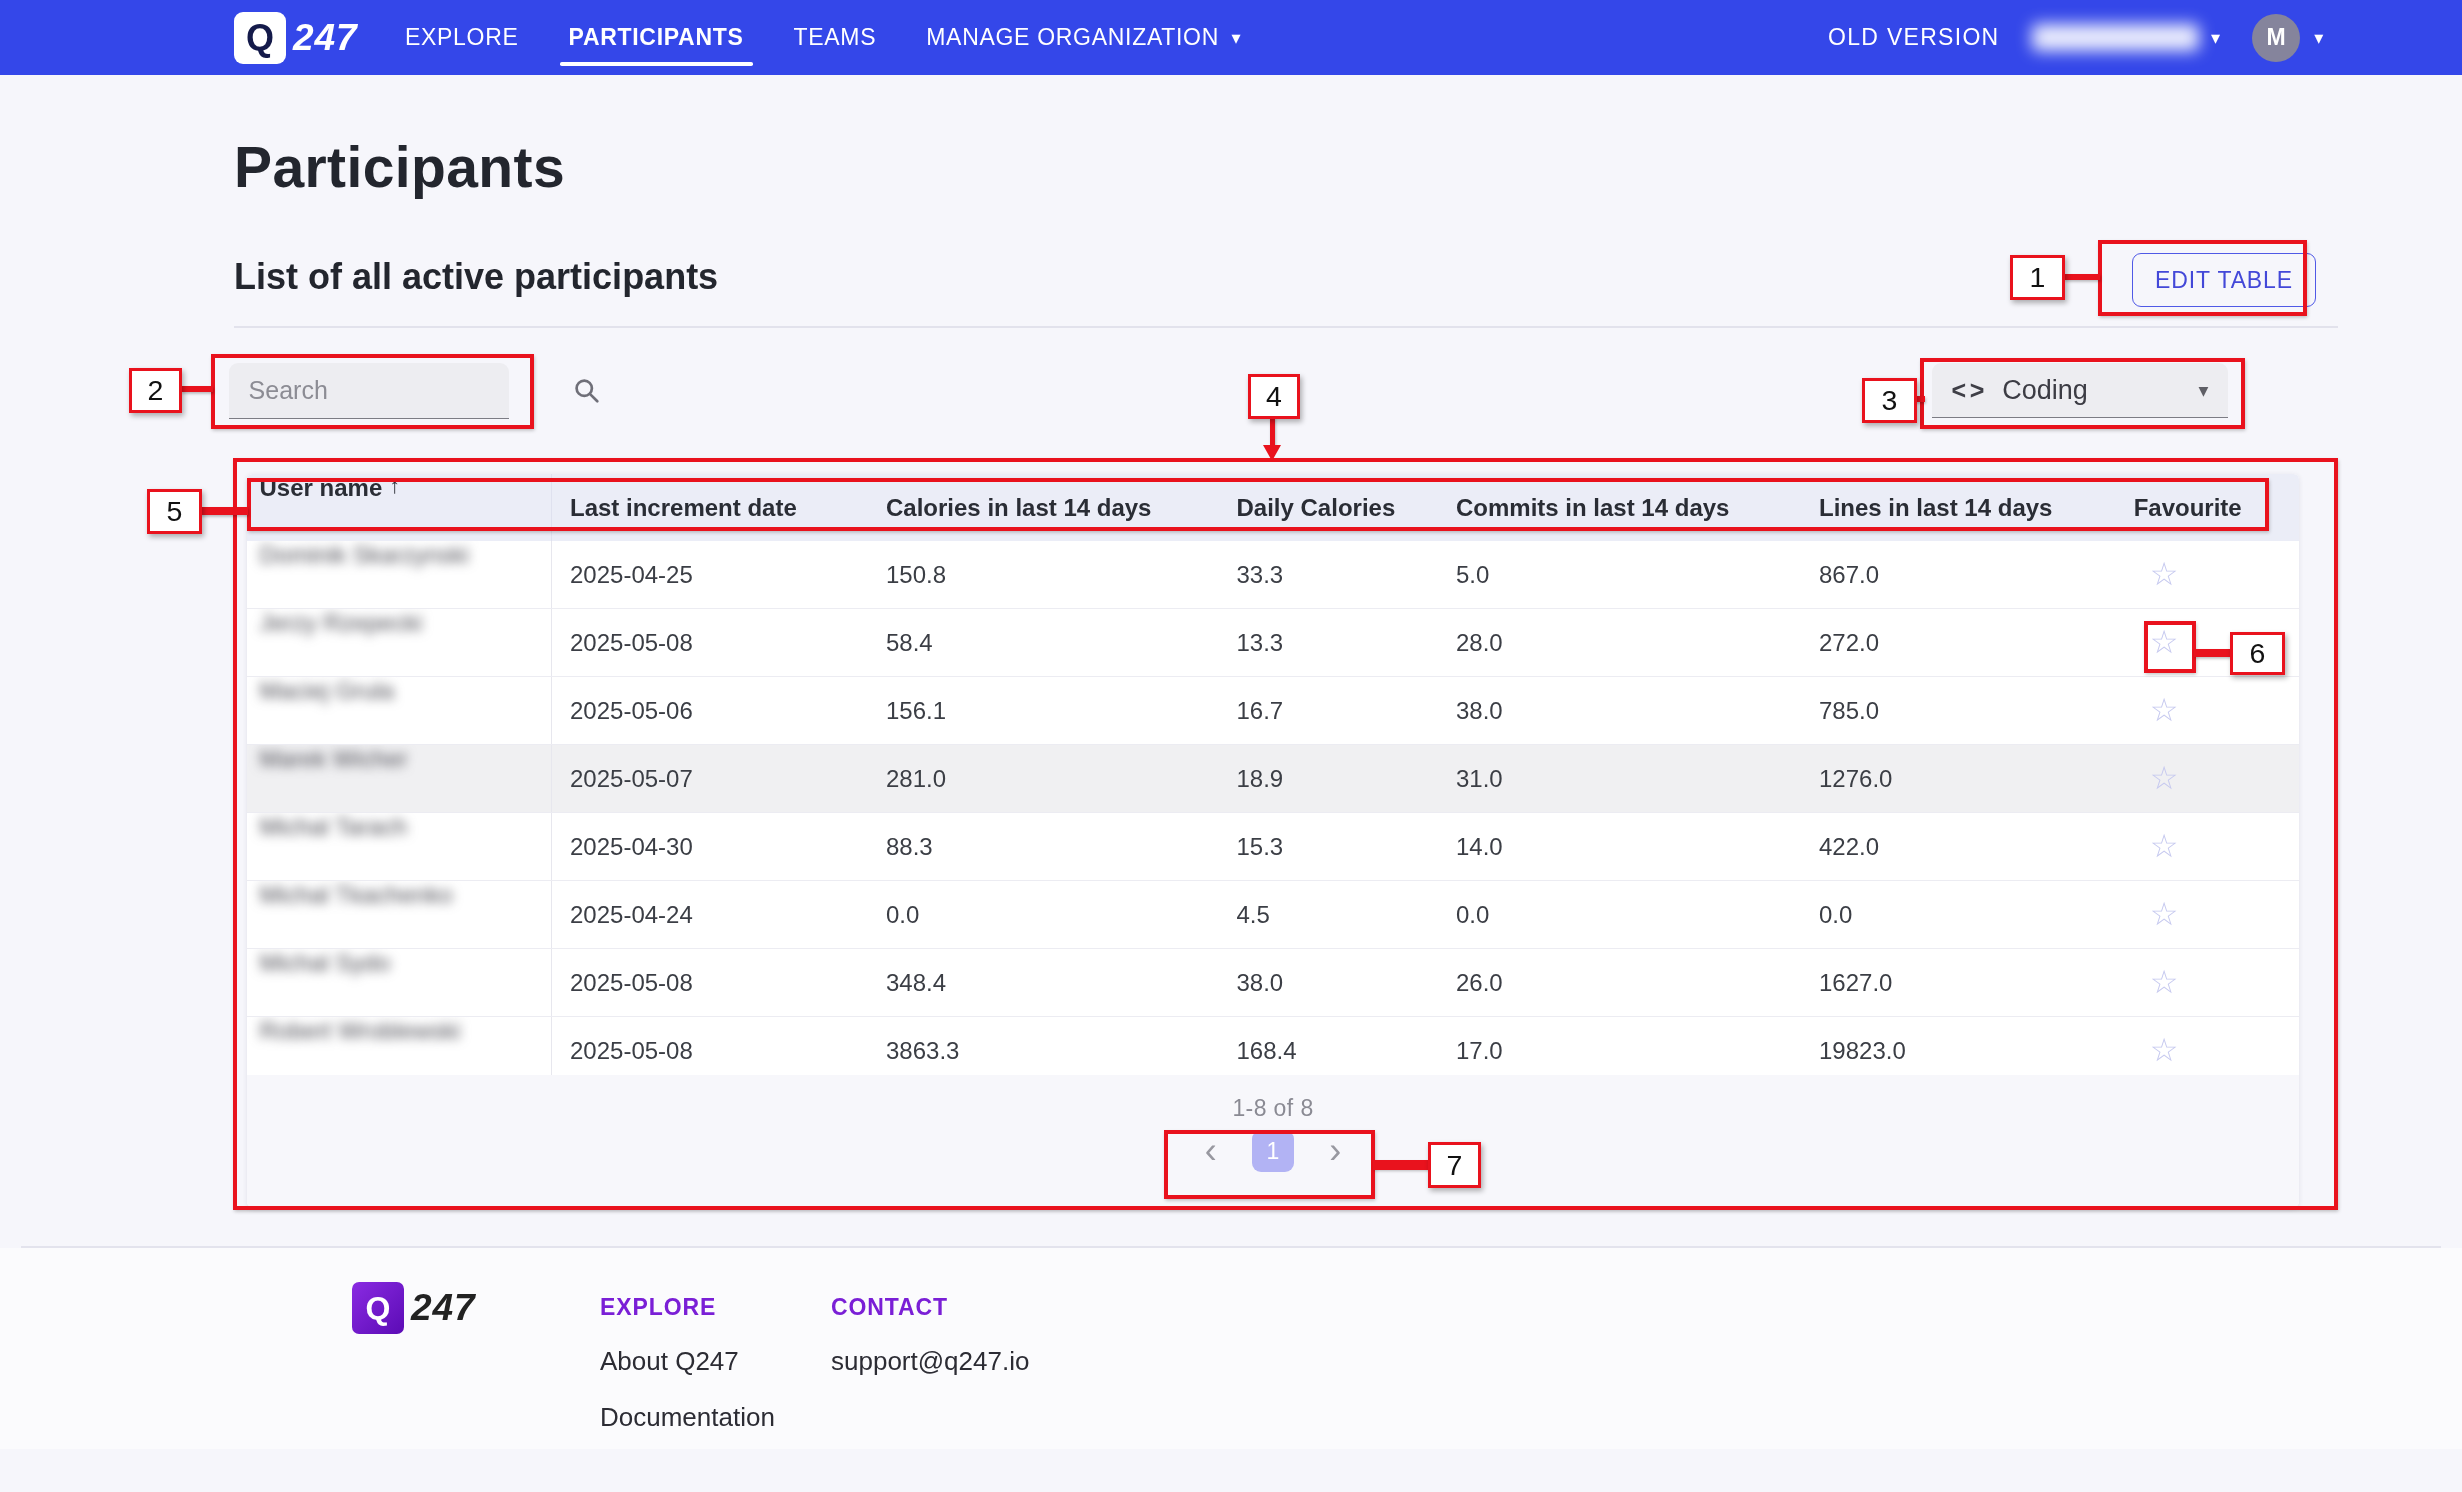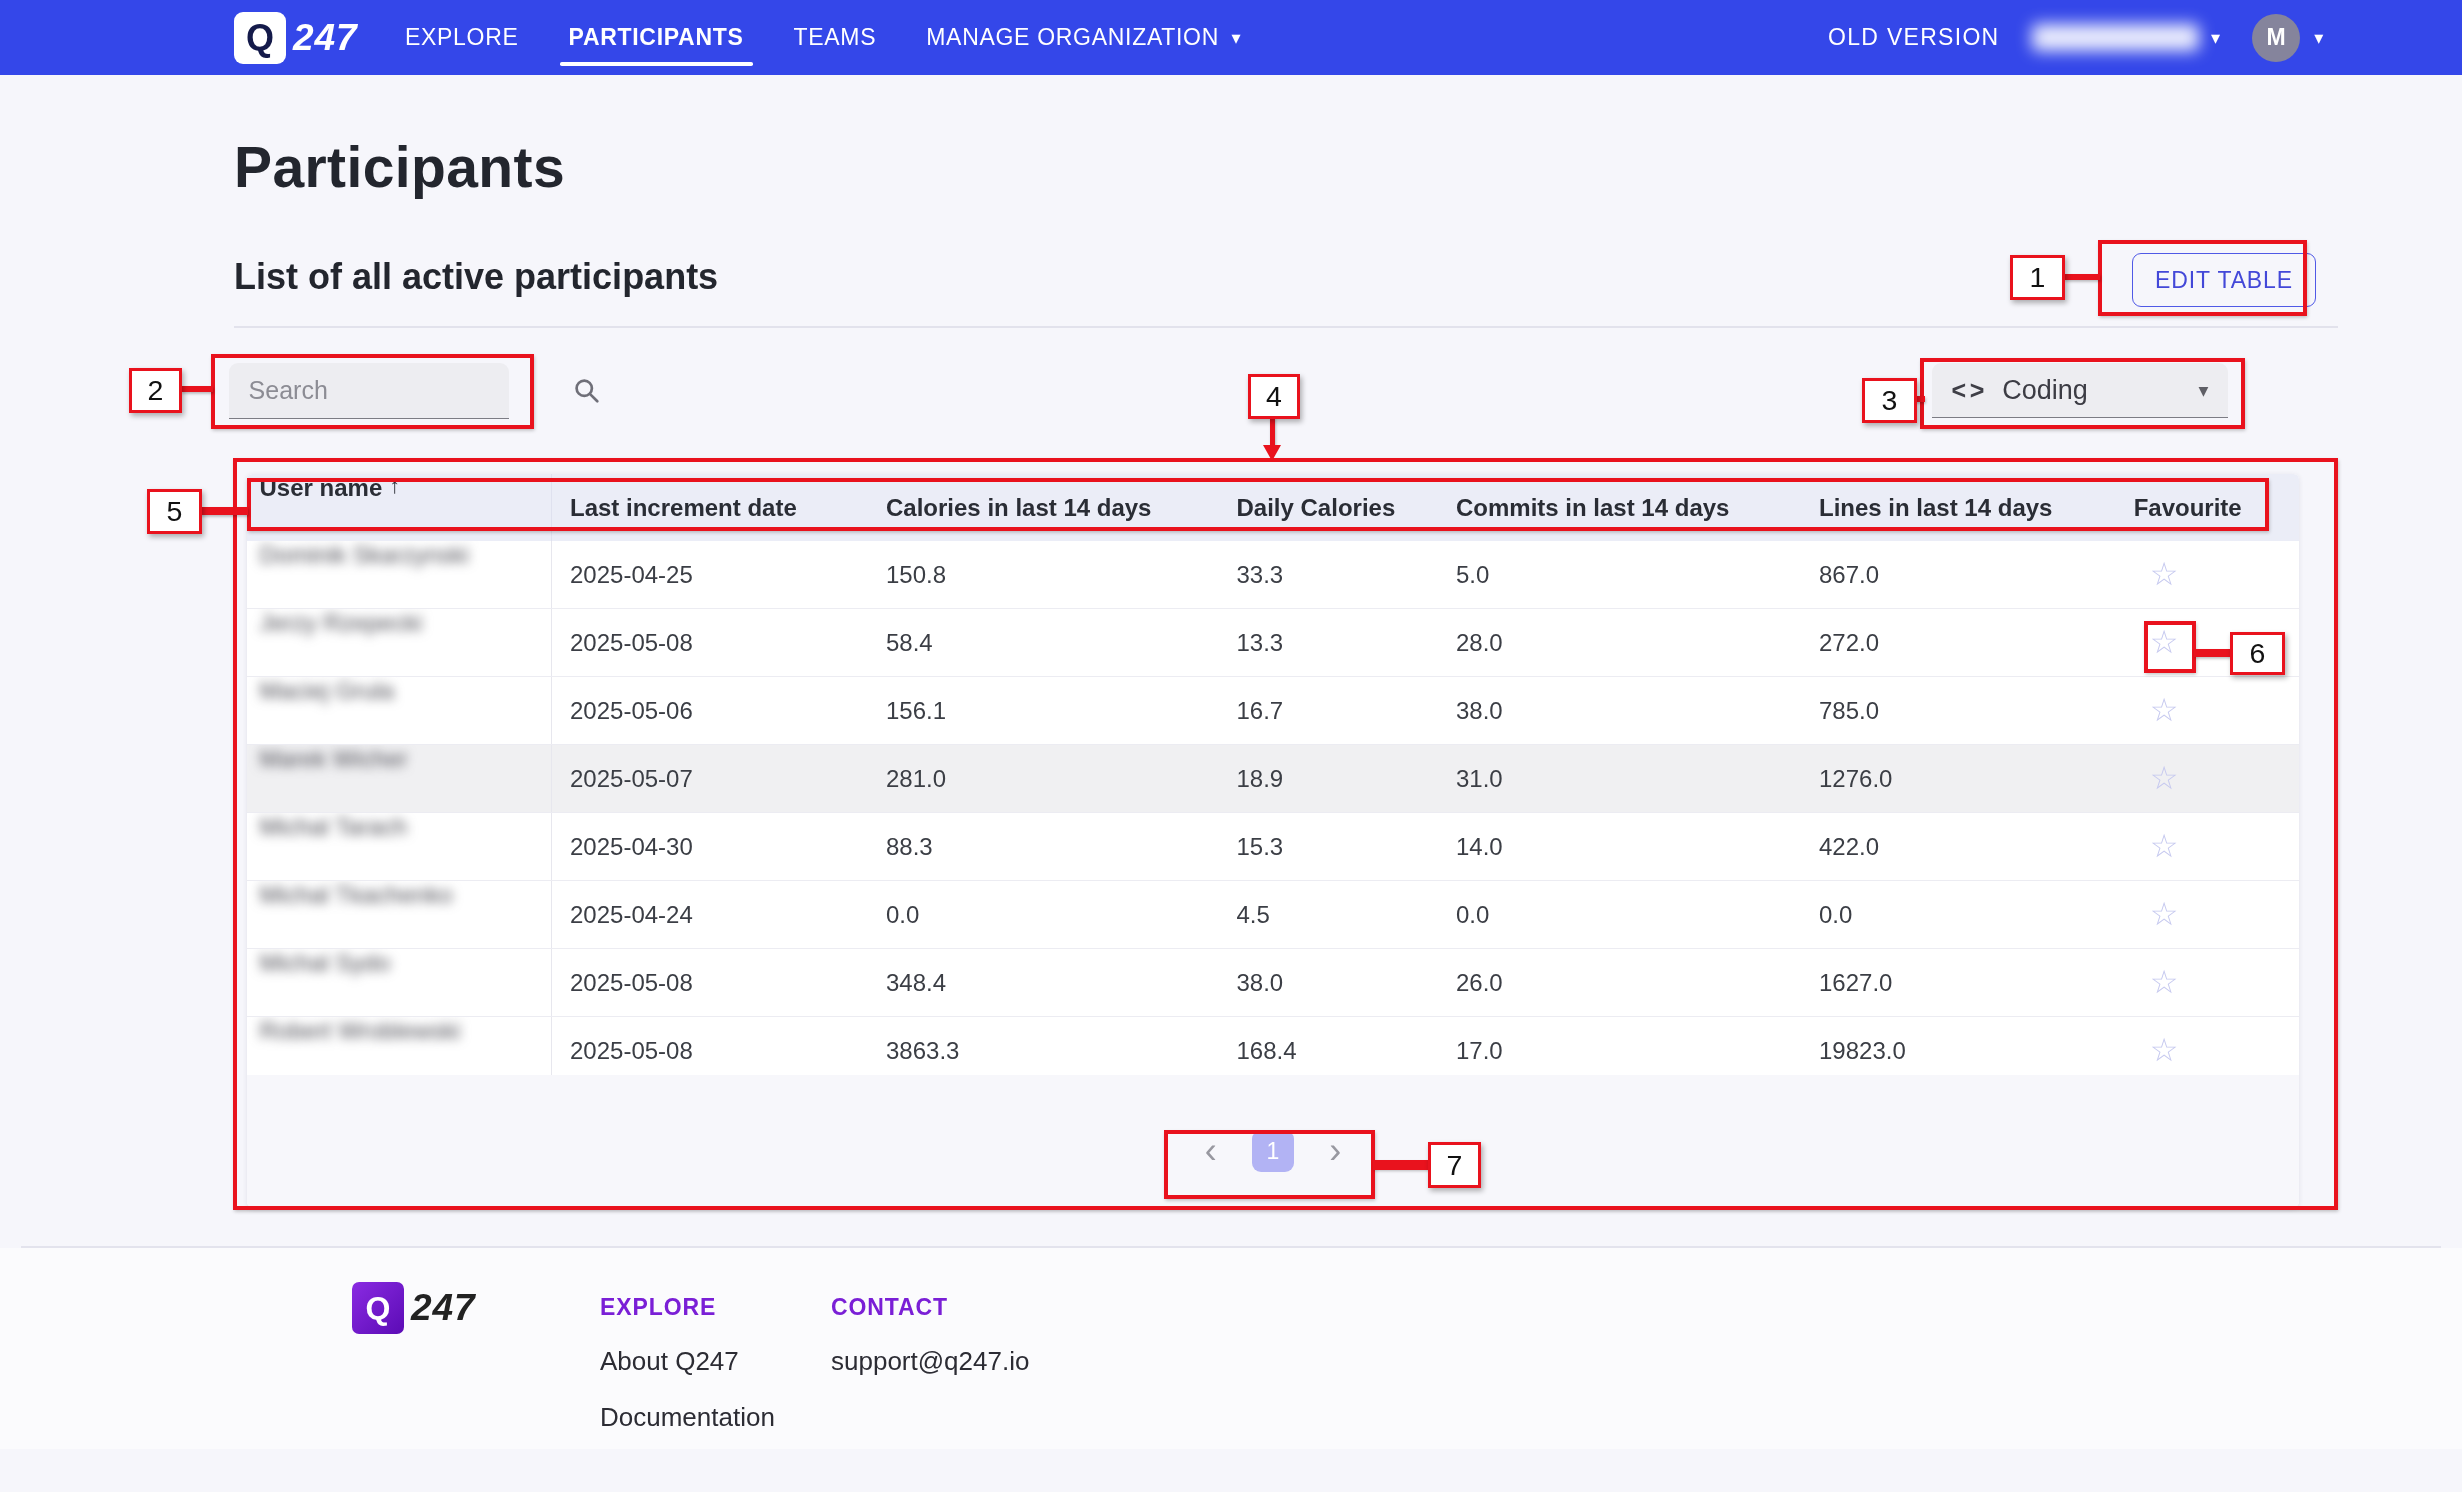--- a/index.html
+++ b/index.html
@@ -266,20 +266,21 @@
     <div class="cell">2025-05-08</div>
     <div class="cell">3863.3</div>
     <div class="cell c-daily">168.4</div>
     <div class="cell c-commits">17.0</div>
     <div class="cell c-lines">19823.0</div>
     <div class="cell c-fav"><span class="star">☆</span></div>
   </div>
 </div>
 
     <div class="pagination-strip">
+      <div class="range-label">1-8 of 8</div>
       <div class="pager">
         <span class="pg-chevron">‹</span>
         <span class="pg-current">1</span>
         <span class="pg-chevron">›</span>
       </div>
     </div>
   </div>
 
   <div class="footer-divider"></div>
   <div class="footer-band">

